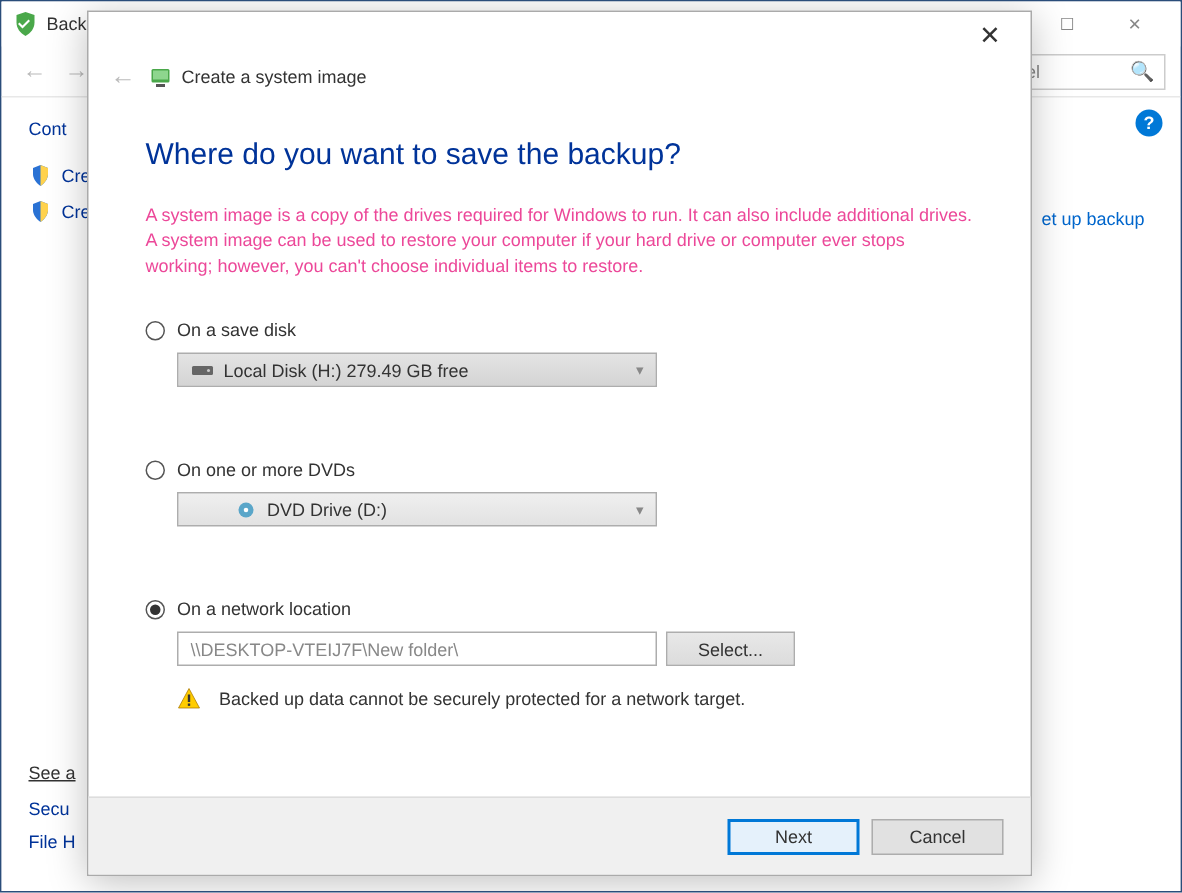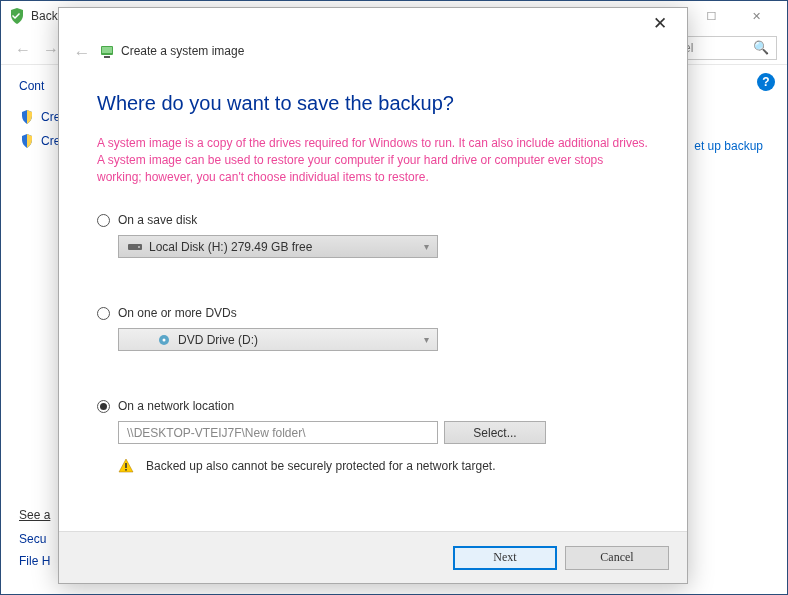--- a/index.html
+++ b/index.html
@@ -262,21 +262,21 @@
       width: 320px;
       height: 23px;
       border: 1px solid #adadad;
       padding: 0 8px;
       font-size: 12px;
       color: #888;
       font-family: inherit;
       background: #fff;
     }
     .select-btn {
-      width: 102px;
+      width: 86px;
       height: 23px;
       background: linear-gradient(#e8e8e8, #dcdcdc);
       border: 1px solid #adadad;
       font-size: 12px;
       color: #333;
       font-family: inherit;
     }
     .warning-row {
       display: flex;
       align-items: center;
@@ -294,26 +294,26 @@
       height: 52px;
       display: flex;
       align-items: center;
       justify-content: flex-end;
       gap: 8px;
       padding: 0 18px;
       background: #f0f0f0;
       border-top: 1px solid #ddd;
     }
     .win-btn {
-      width: 104px;
+      width: 88px;
       height: 24px;
       background: #e1e1e1;
       border: 1px solid #adadad;
       font-size: 12px;
-      font-family: Liberation Serif, serif;
+      font-family: Liberation Sans, sans-serif;
       color: #333;
     }
     .win-btn.primary {
       border: 2px solid #0078d7;
       background: #e5f1fb;
     }
   </style>
 </head>
 <body>
 
@@ -419,21 +419,21 @@
       <div class="net-row">
         <input class="net-input" readonly="" value="\\DESKTOP-VTEIJ7F\New folder\" style="">
         <button class="select-btn">Select...</button>
       </div>
       <div class="warning-row">
         <svg class="warn-icon" viewBox="0 0 16 16">
             <path fill="#ffcc00" stroke="#aa7700" stroke-width="0.5" d="M8 1l7 13H1z"></path>
             <rect fill="#333" x="7.2" y="5" width="1.6" height="5"></rect>
             <rect fill="#333" x="7.2" y="11" width="1.6" height="1.6"></rect>
           </svg>
-        <span>Backed up also cannot be securely protected for a network target.</span>
+        <span>Backed up data cannot be securely protected for a network target.</span>
       </div>
     </div>
   </div>
   <div class="modal-footer">
     <button class="win-btn primary">Next</button>
     <button class="win-btn">Cancel</button>
   </div>
 </div>
 
 </body></html>

